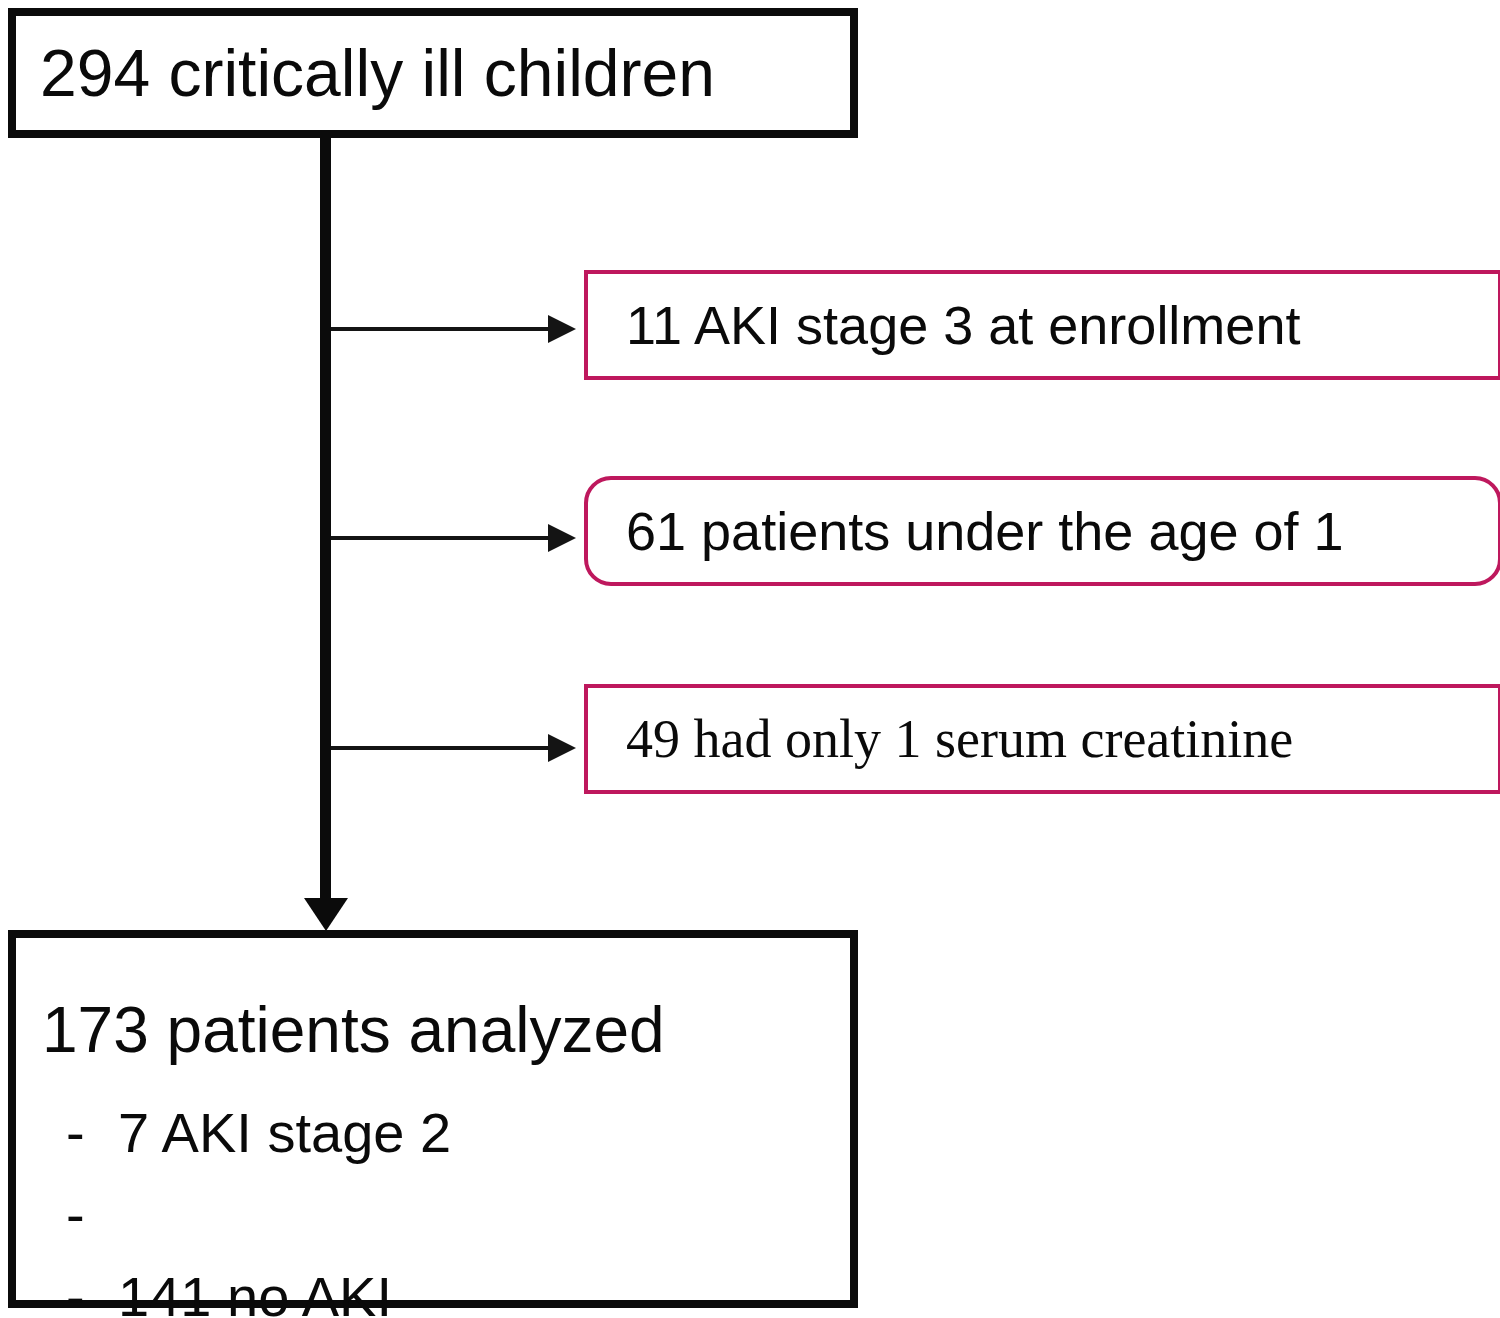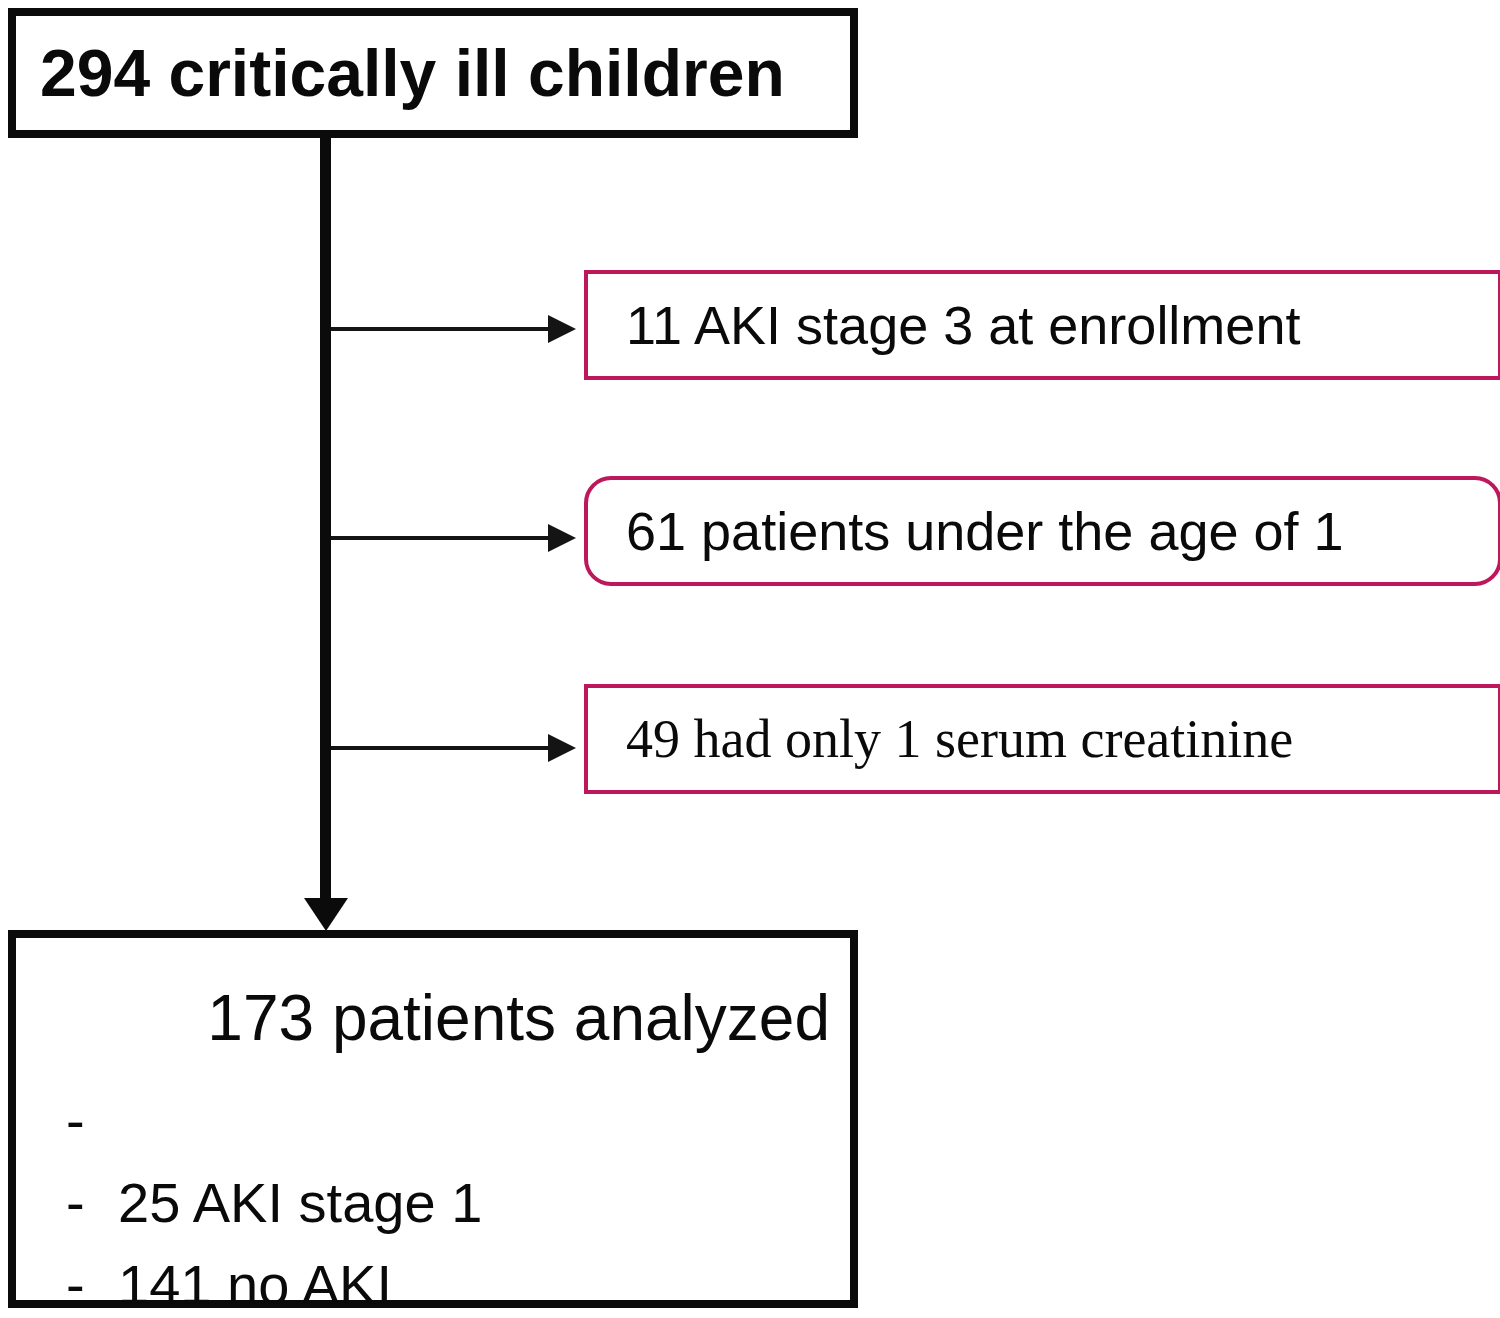--- a/index.html
+++ b/index.html
@@ -31,21 +31,20 @@
     margin-left: 8px;
   }
   .top-box {
     left: 8px;
     top: 8px;
     width: 850px;
     height: 130px;
     font-size: 66px;
     padding-left: 24px;
     letter-spacing: 0px;
-    font-weight: bold;
   }
   .side-box {
     left: 576px;
     width: 918px;
     height: 110px;
     font-size: 54px;
     padding-left: 38px;
   }
   .side-1 { top: 270px; }
   .side-2 { top: 476px; border-radius: 27px; }
@@ -96,23 +95,22 @@
     left: 8px;
     top: 930px;
     width: 850px;
     height: 378px;
     display: block;
     padding: 30px 20px 0 26px;
   }
   .analyzed-title {
     font-size: 64px;
     line-height: 84px;
-    margin: 8px 0 20px 0;
+    margin: 20px 0 20px 0;
     white-space: nowrap;
-    text-align: right;
   }
   .bullet-list {
     display: block;
   }
   .bullet-row {
     display: flex;
     align-items: baseline;
     font-size: 56px;
     line-height: 82px;
     padding-left: 24px;
@@ -151,24 +149,24 @@
   <div class="right-arrowhead ra-3"></div>
   <div class="box thin side-box side-3">
     <span>49 had only 1 serum creatinine</span>
   </div>
 
   <div class="box thick bottom-box">
     <div class="analyzed-title">173 patients analyzed</div>
     <div class="bullet-list">
       <div class="bullet-row">
         <span class="bullet-dash">-</span>
+        <span>7 AKI stage 2</span>
       </div>
       <div class="bullet-row">
         <span class="bullet-dash">-</span>
-        <span>25 AKI stage 1</span>
       </div>
       <div class="bullet-row">
         <span class="bullet-dash">-</span>
         <span>141 no AKI</span>
       </div>
     </div>
   </div>
 
 </div>
 

